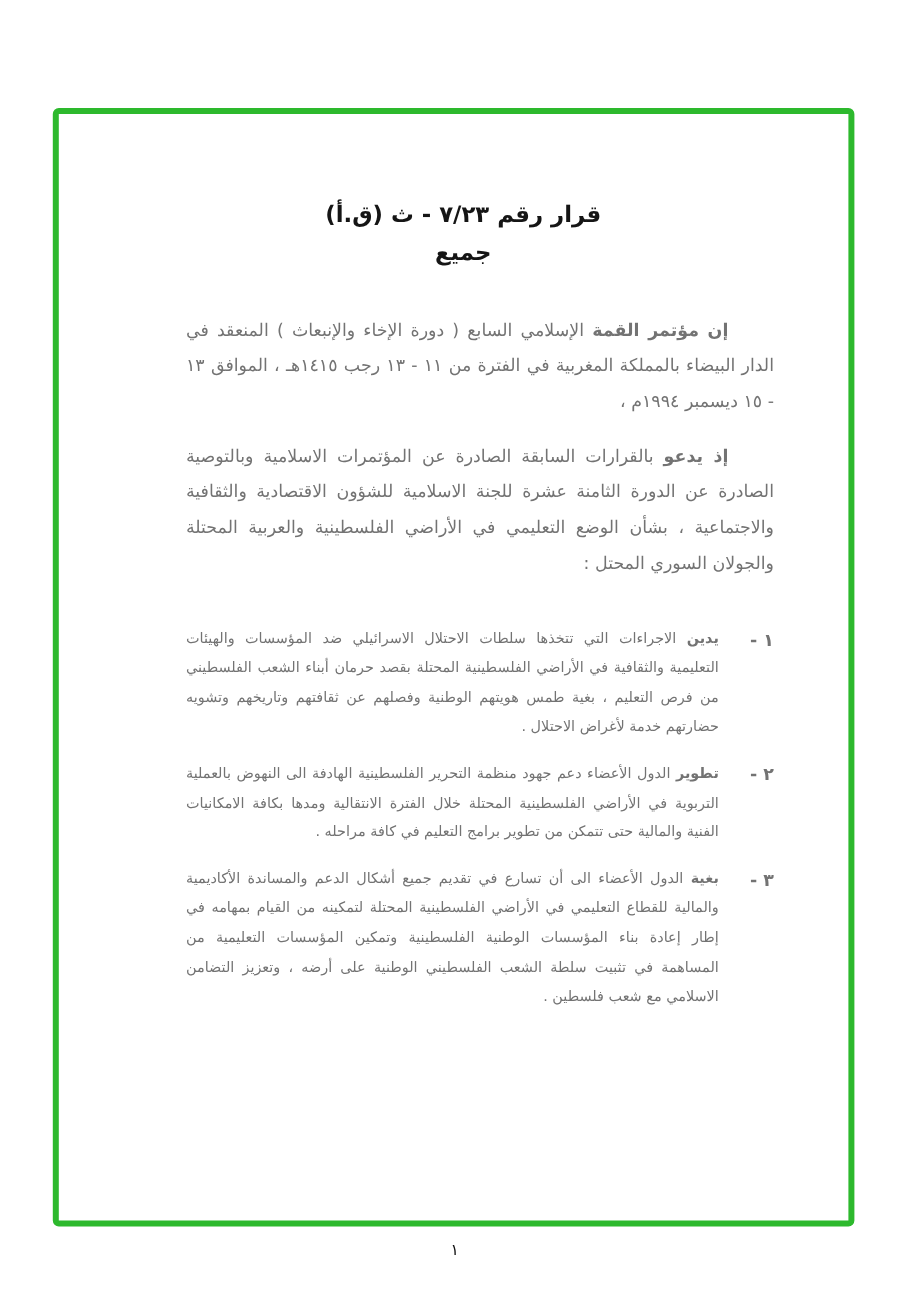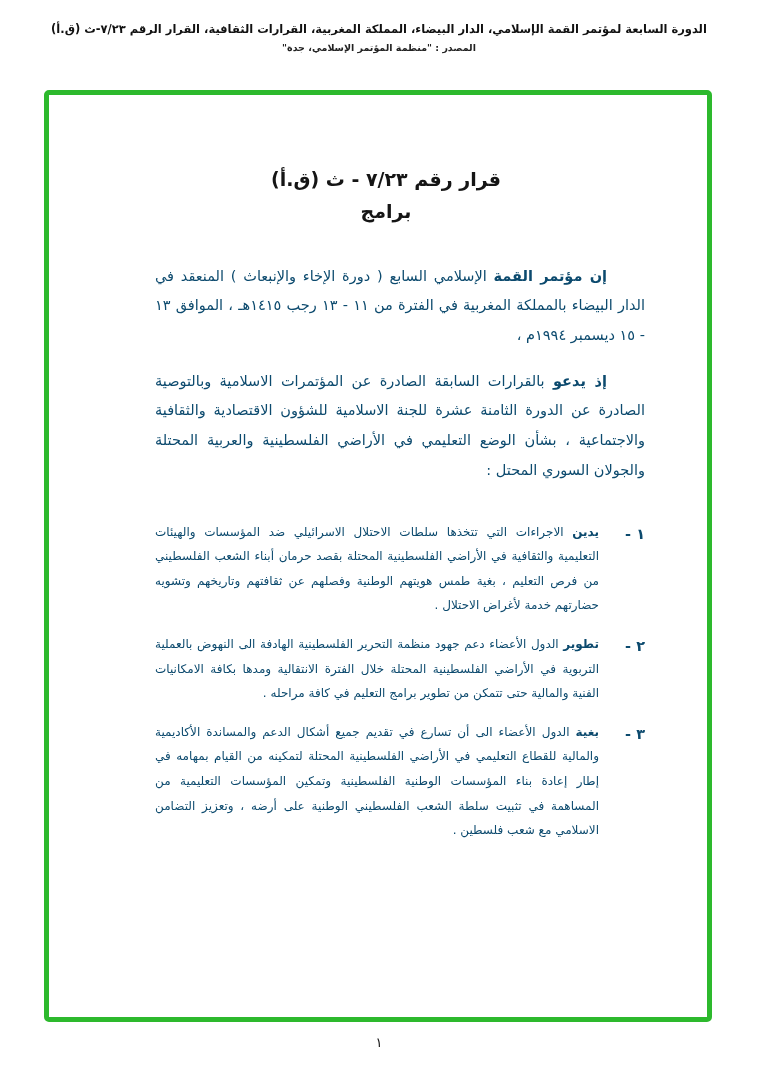--- a/index.html
+++ b/index.html
@@ -56,21 +56,21 @@
     font-size: 19px;
     line-height: 1.7;
     color: #151515;
     margin-bottom: 34px;
   }
   .doc-title .t-line { display: block; }
   .body-text {
     font-size: 14.5px;
     line-height: 2.05;
     text-align: justify;
-    color: #0c4a6e;
+    color: #737373;
     margin-left: 28px;
   }
   .para {
     margin: 0 0 16px 0;
     text-indent: 38px;
   }
   .para .lead { font-weight: bold; }
   .items {
     margin-top: 34px;
   }
@@ -102,31 +102,27 @@
     font-size: 13px;
     color: #111;
     direction: rtl;
   }
 </style>
 </head>
 <body>
 
 <div class="page">
 
-  <div class="top-header">
-    <div class="line1">الدورة السابعة لمؤتمر القمة الإسلامي، الدار البيضاء، المملكة المغربية، القرارات الثقافية، القرار الرقم ٧/٢٣-ث (ق.أ)</div>
-    <div class="line2">المصدر :  "منظمة المؤتمر الإسلامي، جدة"</div>
-  </div>
 
   <div class="doc-frame">
     <div class="doc-content">
 
       <div class="doc-title">
         <span class="t-line">قرار رقم ٧/٢٣ - ث (ق.أ)</span>
-        <span class="t-line">برامج</span>
+        <span class="t-line">جميع</span>
       </div>
 
       <div class="body-text">
 
         <p class="para">
           <span class="lead">إن مؤتمر القمة</span>
           <span>الإسلامي السابع ( دورة الإخاء والإنبعاث ) المنعقد في الدار البيضاء بالمملكة المغربية في الفترة من ١١ - ١٣ رجب ١٤١٥هـ ، الموافق ١٣ - ١٥ ديسمبر ١٩٩٤م ،</span>
         </p>
 
         <p class="para">

